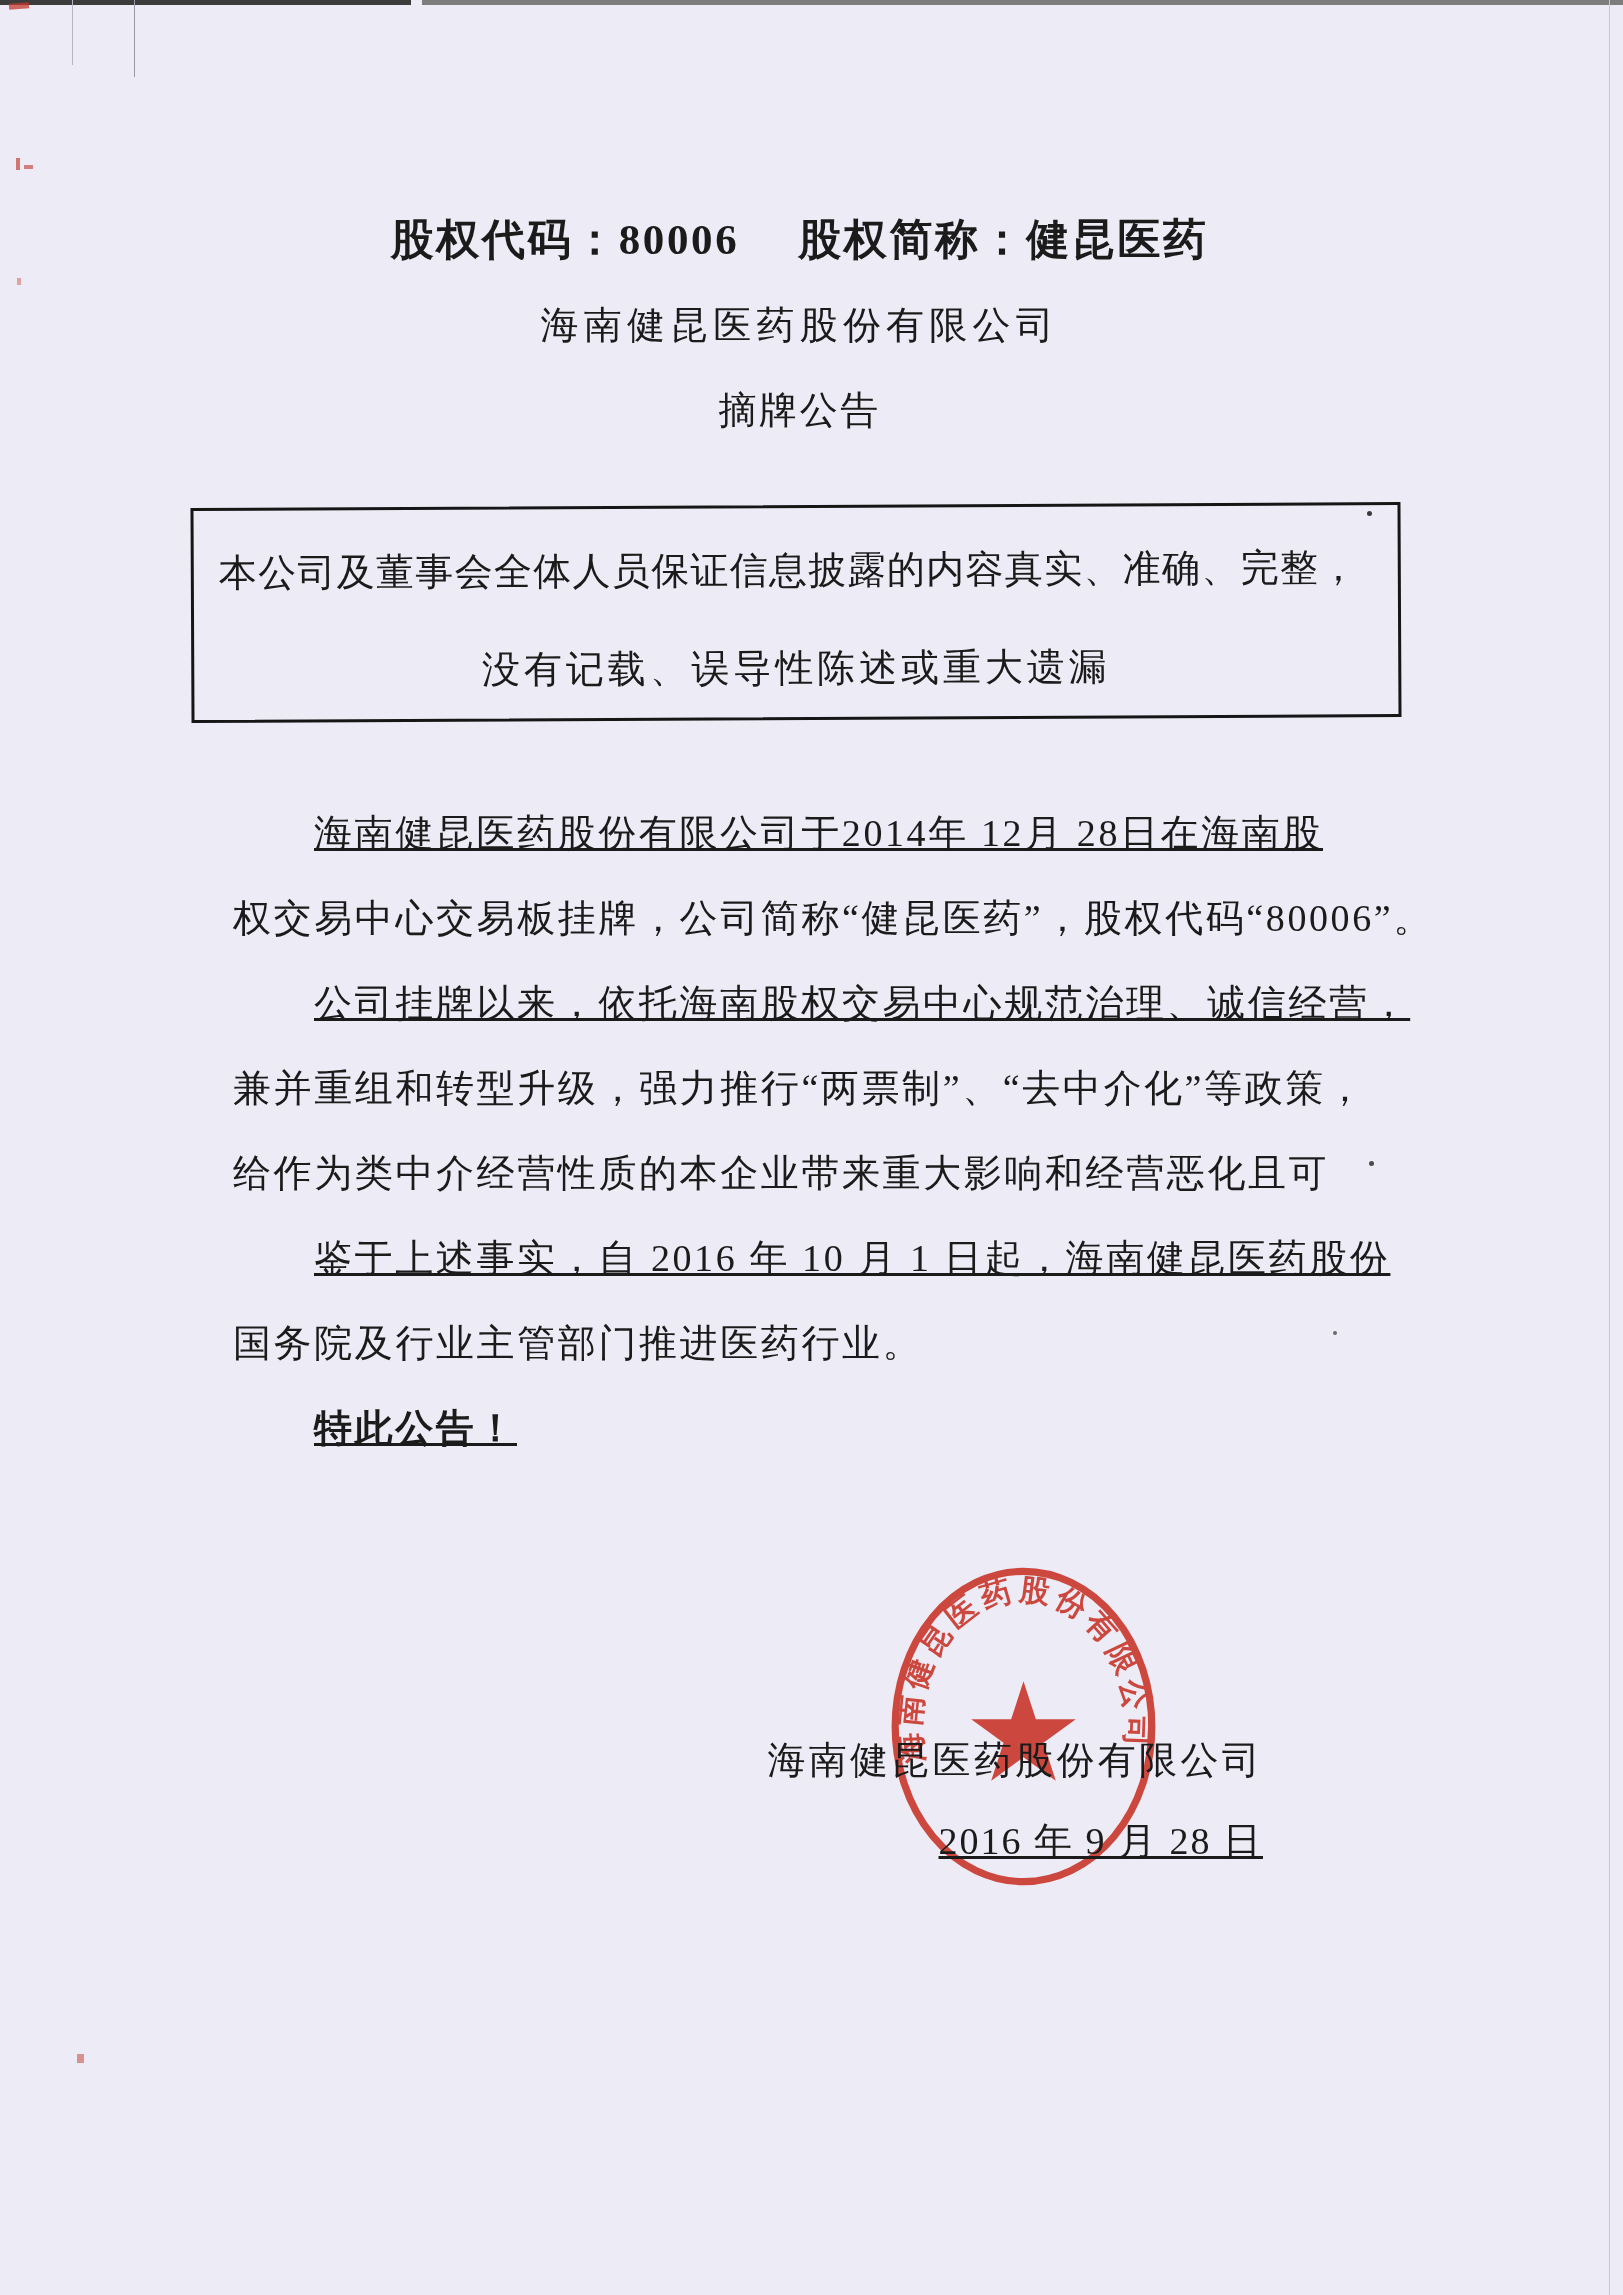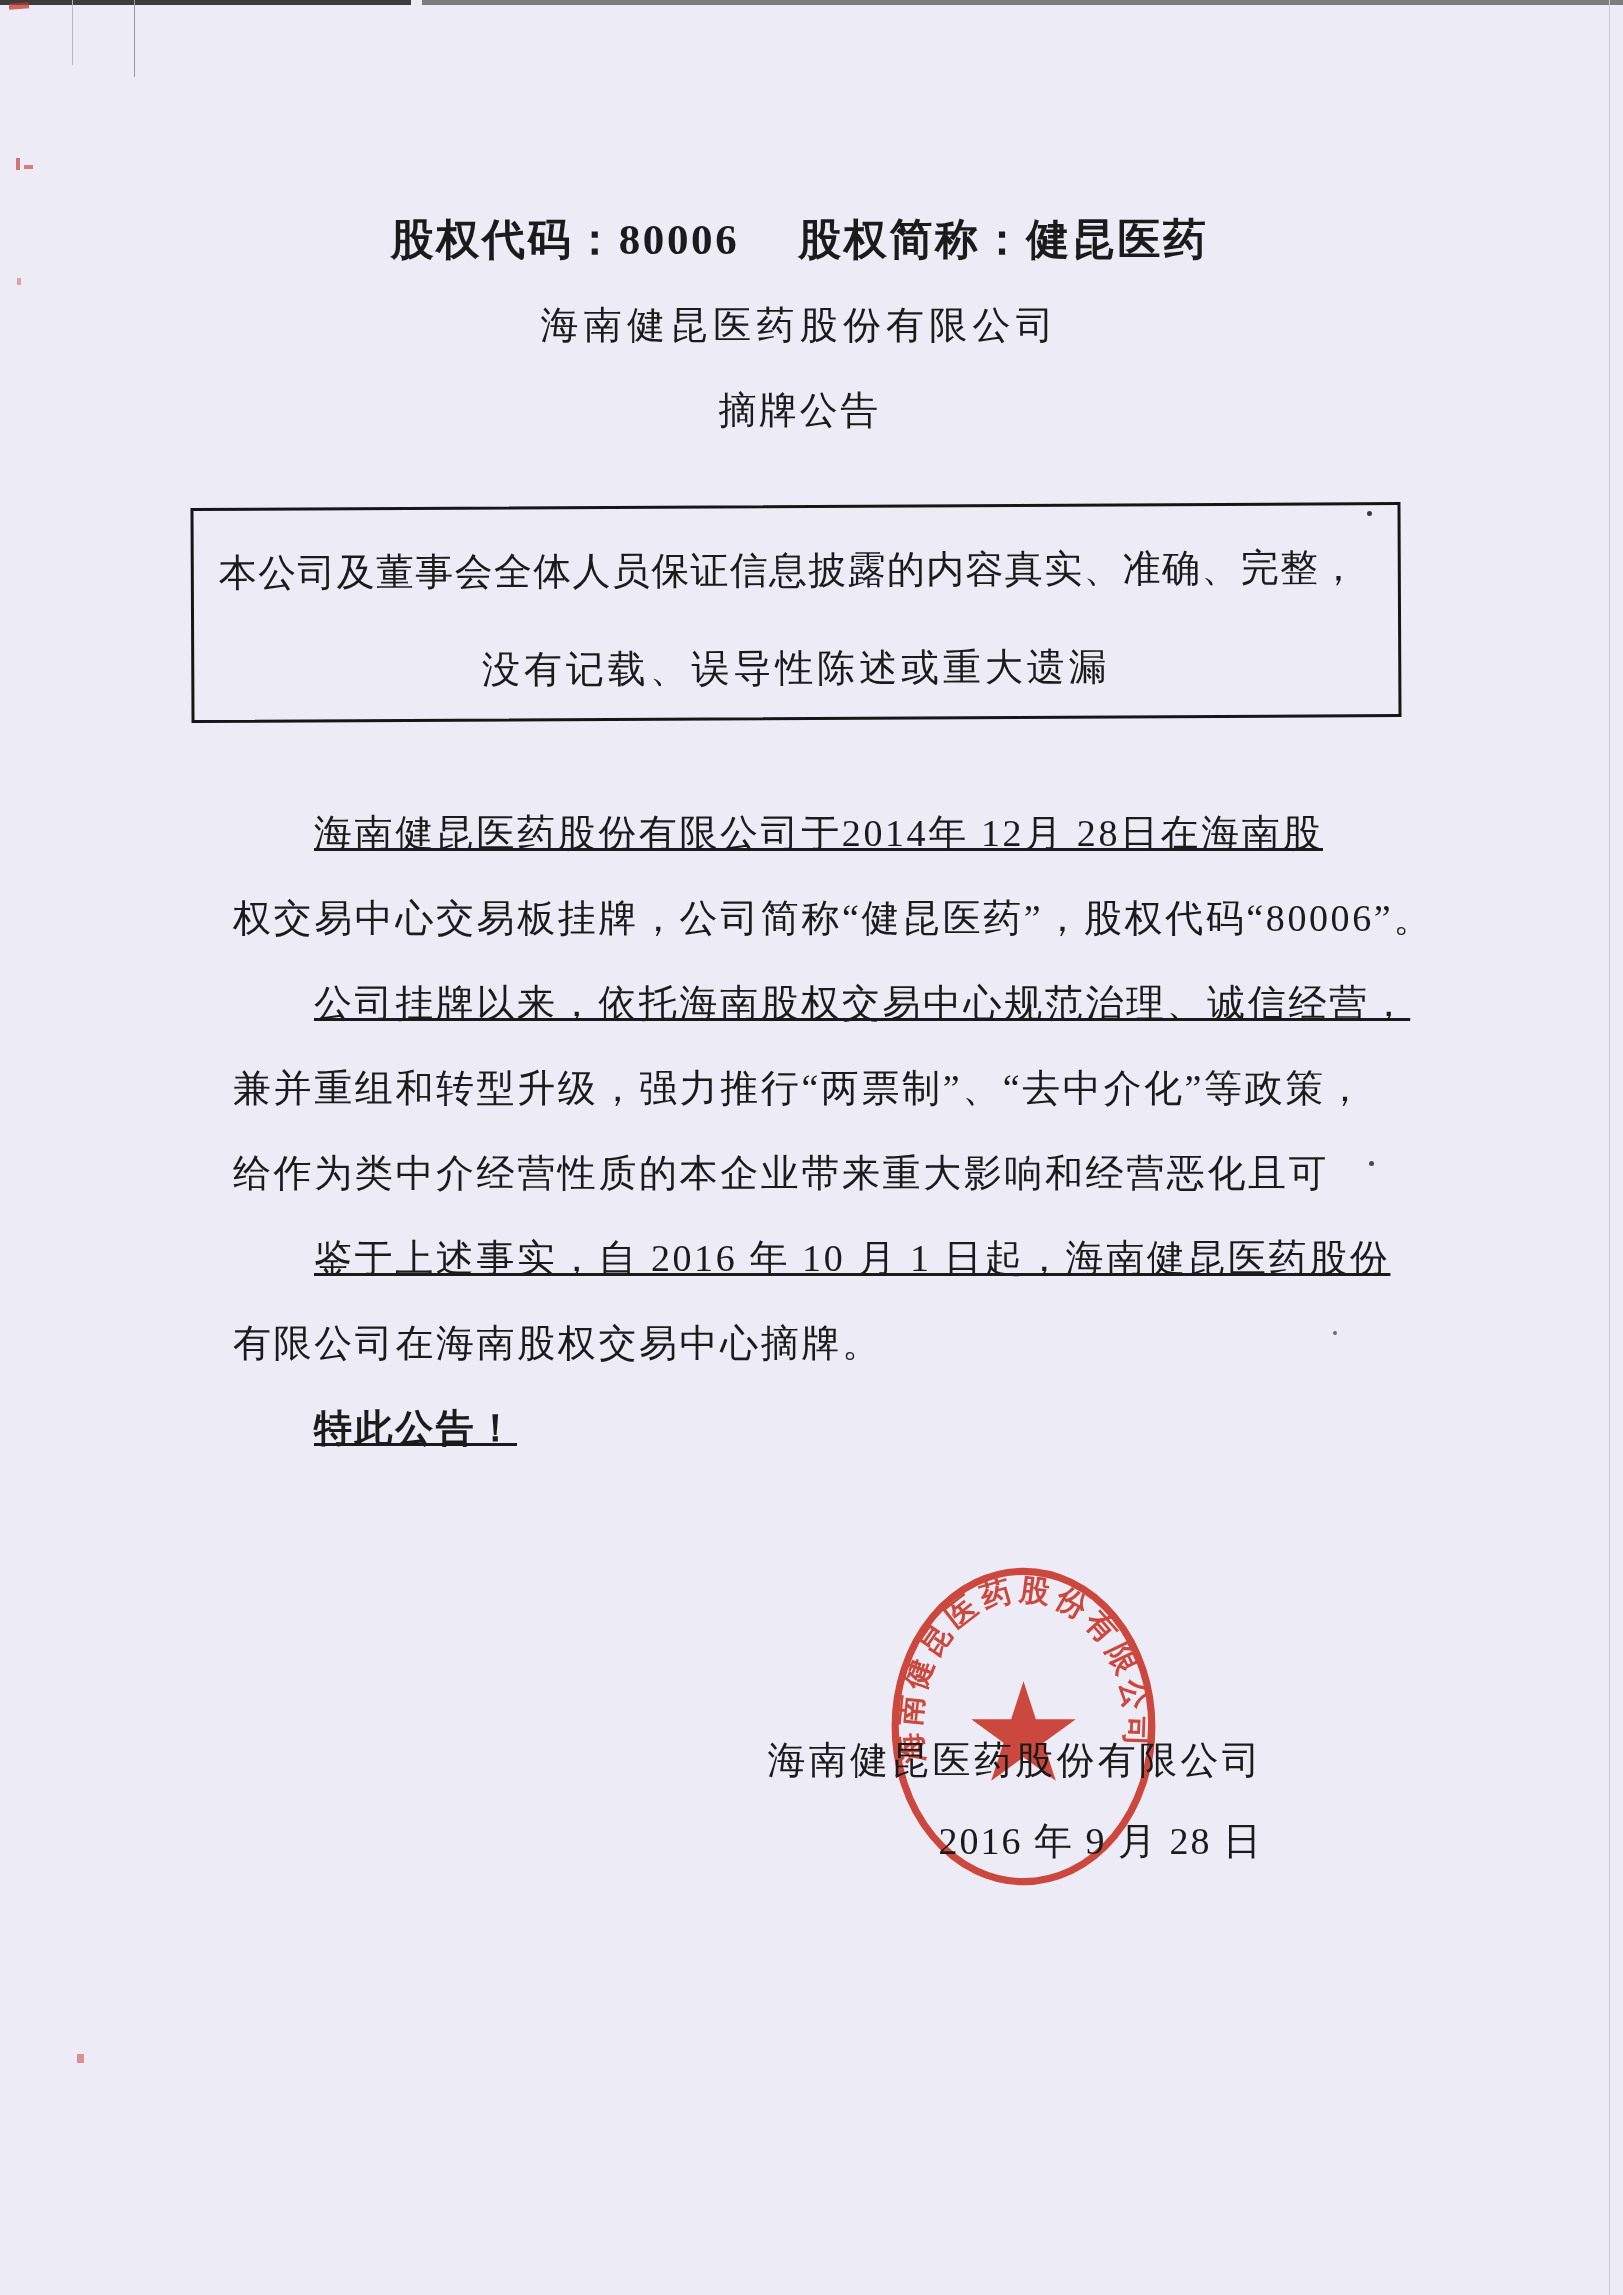--- a/index.html
+++ b/index.html
@@ -71,21 +71,21 @@
   .body-line {
     font-size: 38px; line-height: 85px; height: 85px;
     letter-spacing: 2.6px; white-space: nowrap;
   }
   .body-line.indent { padding-left: 81px; text-decoration: underline; }
   .body-line.bold { font-weight: 700; }
 
   
   .signature-block { right: 360px; top: 1741px; text-align: right; }
   .signature-company { font-size: 38px; line-height: 38px; letter-spacing: 3.3px; white-space: nowrap; }
-  .signature-date { margin-top: 43px; font-size: 38px; line-height: 38px; letter-spacing: 2px; white-space: nowrap; }
+  .signature-date { margin-top: 43px; font-size: 38px; line-height: 38px; letter-spacing: 2px; white-space: nowrap; text-decoration: underline; }
 
   
   .stamp {
     left: 888px; top: 1564px; width: 271px; height: 325px;
     mix-blend-mode: multiply; opacity: 0.9;
     pointer-events: none;
   }
   .text-layer { z-index: 3; }
   .stamp-layer { z-index: 2; }
 </style>
@@ -118,21 +118,21 @@
   <div class="notice-line2">没有记载、误导性陈述或重大遗漏</div>
 </div>
 
 <div class="abs body-block text-layer">
   <div class="body-line indent">海南健昆医药股份有限公司于2014年 12月 28日在海南股</div>
   <div class="body-line">权交易中心交易板挂牌，公司简称“健昆医药”，股权代码“80006”。</div>
   <div class="body-line indent">公司挂牌以来，依托海南股权交易中心规范治理、诚信经营，</div>
   <div class="body-line">兼并重组和转型升级，强力推行“两票制”、“去中介化”等政策，</div>
   <div class="body-line">给作为类中介经营性质的本企业带来重大影响和经营恶化且可</div>
   <div class="body-line indent">鉴于上述事实，自 2016 年 10 月 1 日起，海南健昆医药股份</div>
-  <div class="body-line">有限公司在海南股权交易中心摘牌。</div>
+  <div class="body-line">国务院及行业主管部门推进医药行业。</div>
   <div class="body-line indent bold">特此公告！</div>
 </div>
 
 <svg class="abs stamp stamp-layer" viewBox="-207 -248 414 496" xmlns="http://www.w3.org/2000/svg">
   <ellipse cx="0" cy="0" rx="196" ry="237" fill="none" stroke="#d93a2b" stroke-width="11"></ellipse>
   <polygon transform="translate(0,15)" fill="#d93a2b" points="0,-84 18.9,-26 79.9,-26 30.5,9.9 49.4,68 0,32.1 -49.4,68 -30.5,9.9 -79.9,-26 -18.9,-26"></polygon>
   <defs>
     <path id="seal-arc" d="M -151.9 53.2 A 158 193 0 1 1 151.9 53.2" fill="none"></path>
   </defs>
   <text font-family="Liberation Serif, DejaVu Serif, serif" font-size="46" font-weight="700" fill="#d93a2b" letter-spacing="2">

